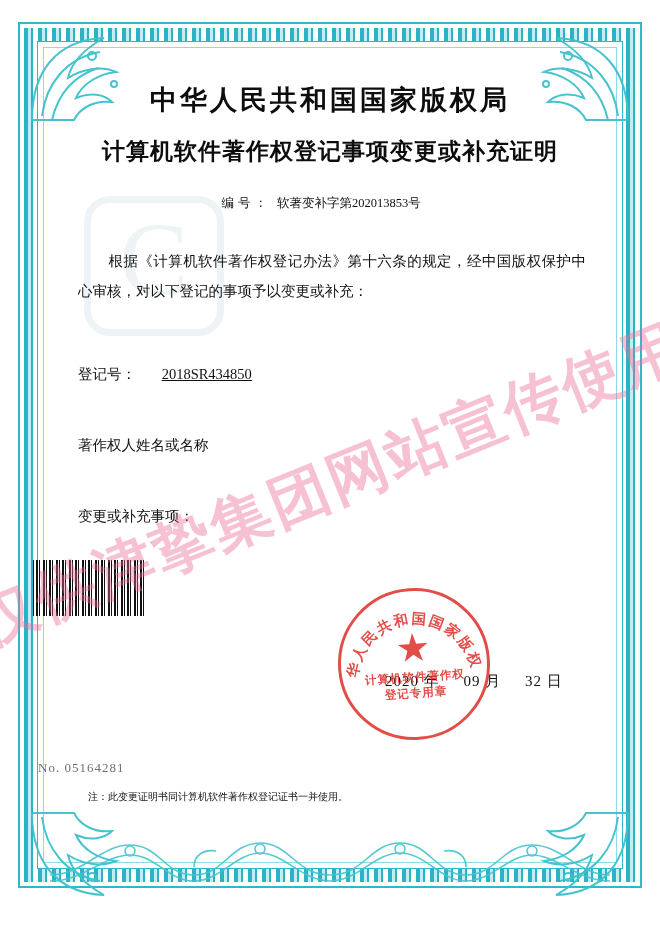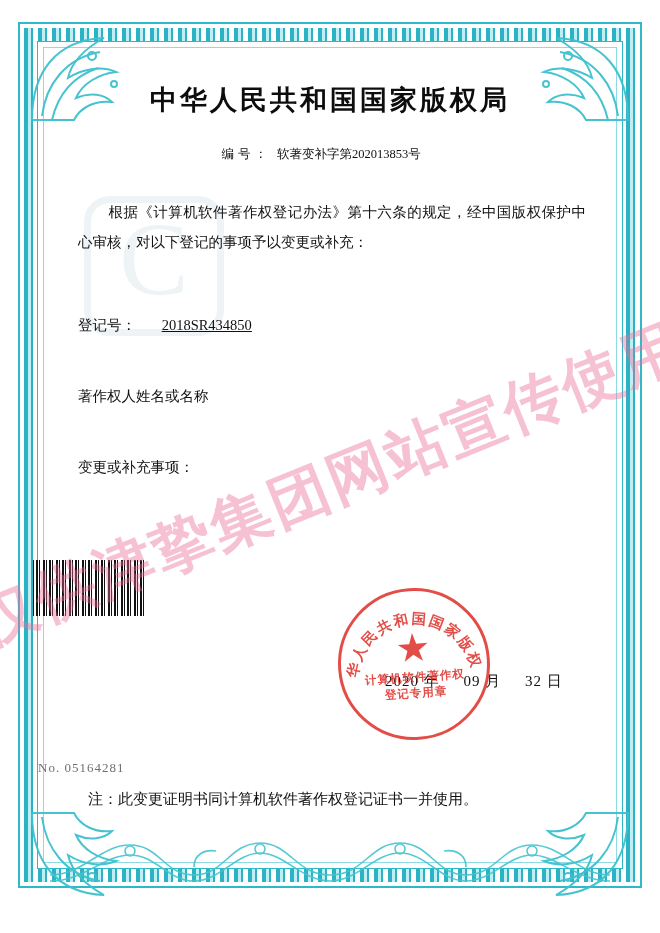--- a/index.html
+++ b/index.html
@@ -264,21 +264,21 @@
     left: 38px;
     top: 760px;
     font-size: 13px;
     color: #6f6f74;
     letter-spacing: 1px;
   }
   .footnote {
     position: absolute;
     left: 88px;
     top: 790px;
-    font-size: 15px;
+    font-size: 10px;
     color: #111;
   }
   .footnote .note-label { font-weight: normal; }
 </style>
 </head>
 <body>
 
 <div class="certificate">
 
   <div class="border-outer"></div>
@@ -329,20 +329,21 @@
         <circle cx="488" cy="46" r="5"></circle>
       <path d="M150 62 C150 50 160 44 172 46"></path>
       <path d="M422 62 C422 50 412 44 400 46"></path>
     </svg>
   </div>
 
   <div class="watermark-logo">C</div>
 
   <div class="content">
     <div class="title-main">中华人民共和国国家版权局</div>
+    <div class="title-sub">计算机软件著作权登记事项变更或补充证明</div>
 
     <div class="doc-number">
       <span class="lbl">编号：</span><span>软著变补字第202013853号</span>
     </div>
 
     <div class="para">
       <span class="indent"></span><span>根据《计算机软件著作权登记办法》第十六条的规定，经中国版权保护中心审核，对以下登记的事项予以变更或补充：</span>
     </div>
 
     <div class="fields">

